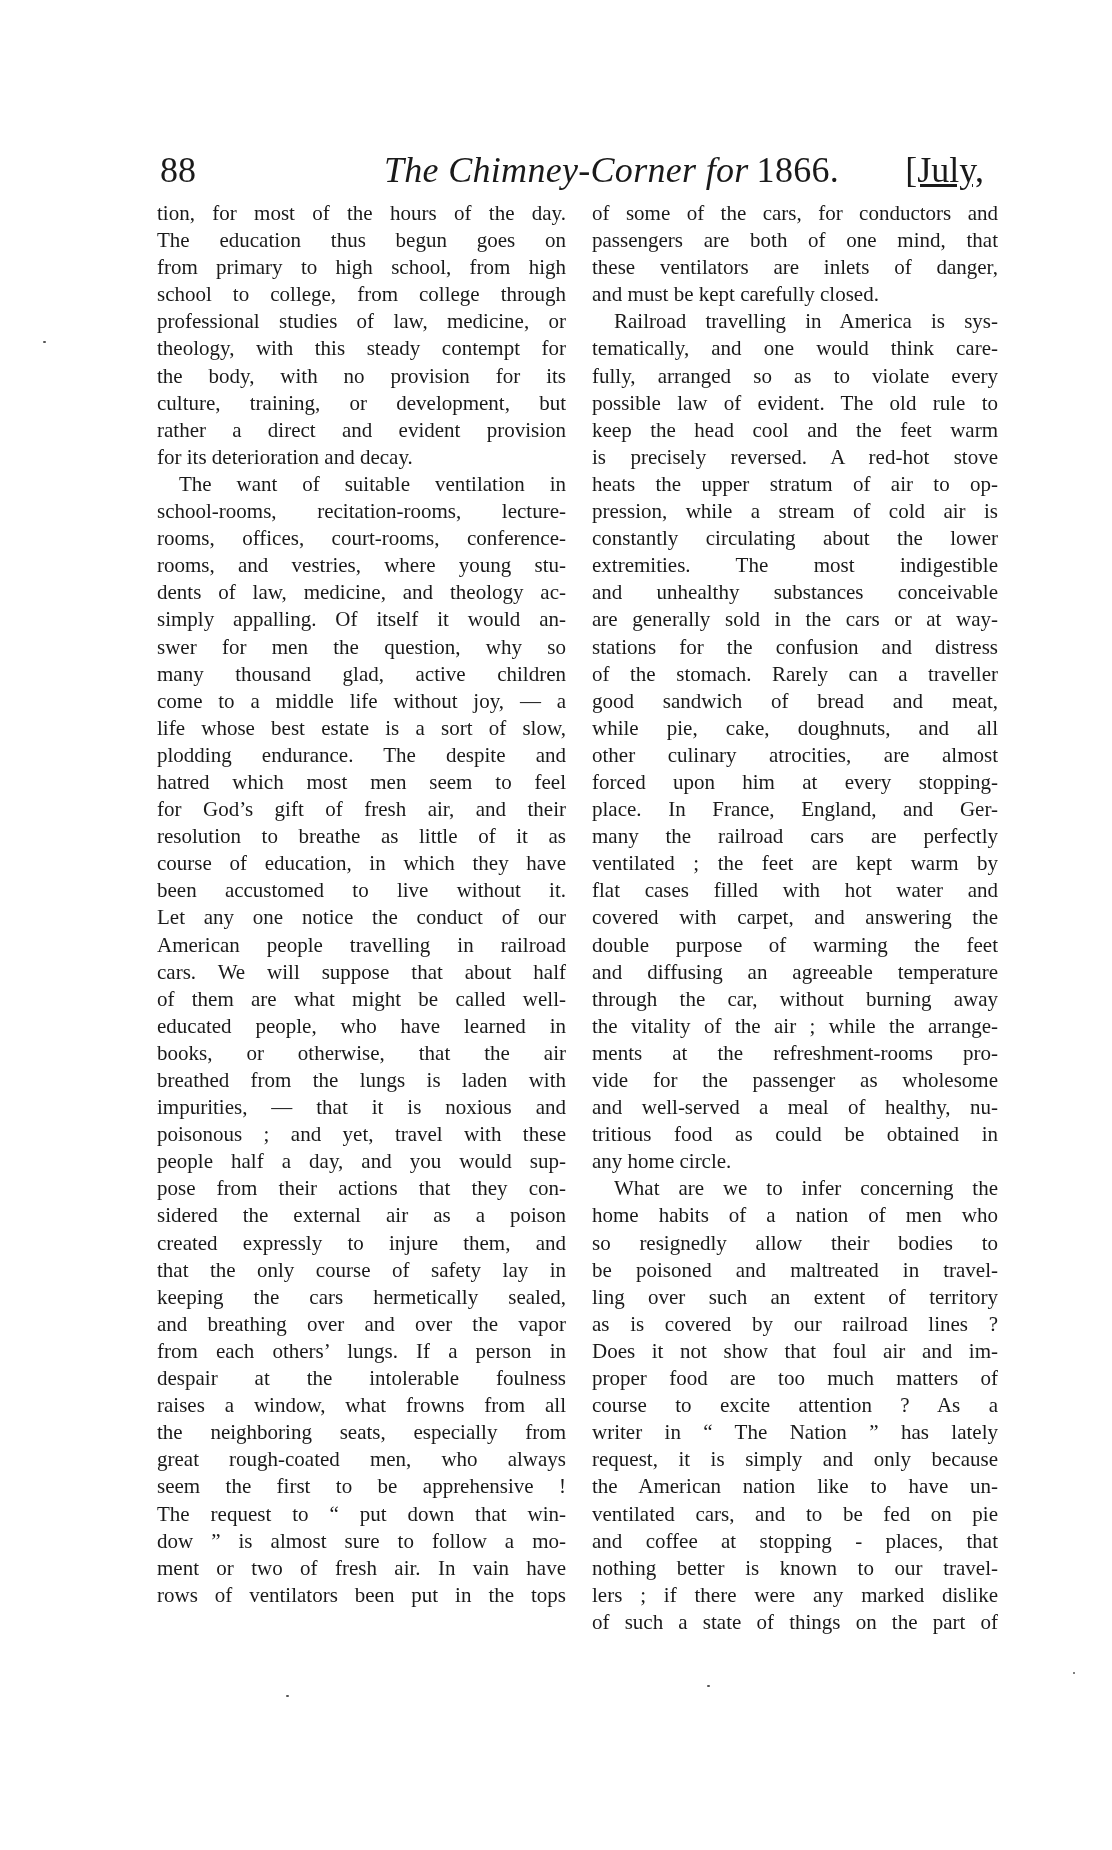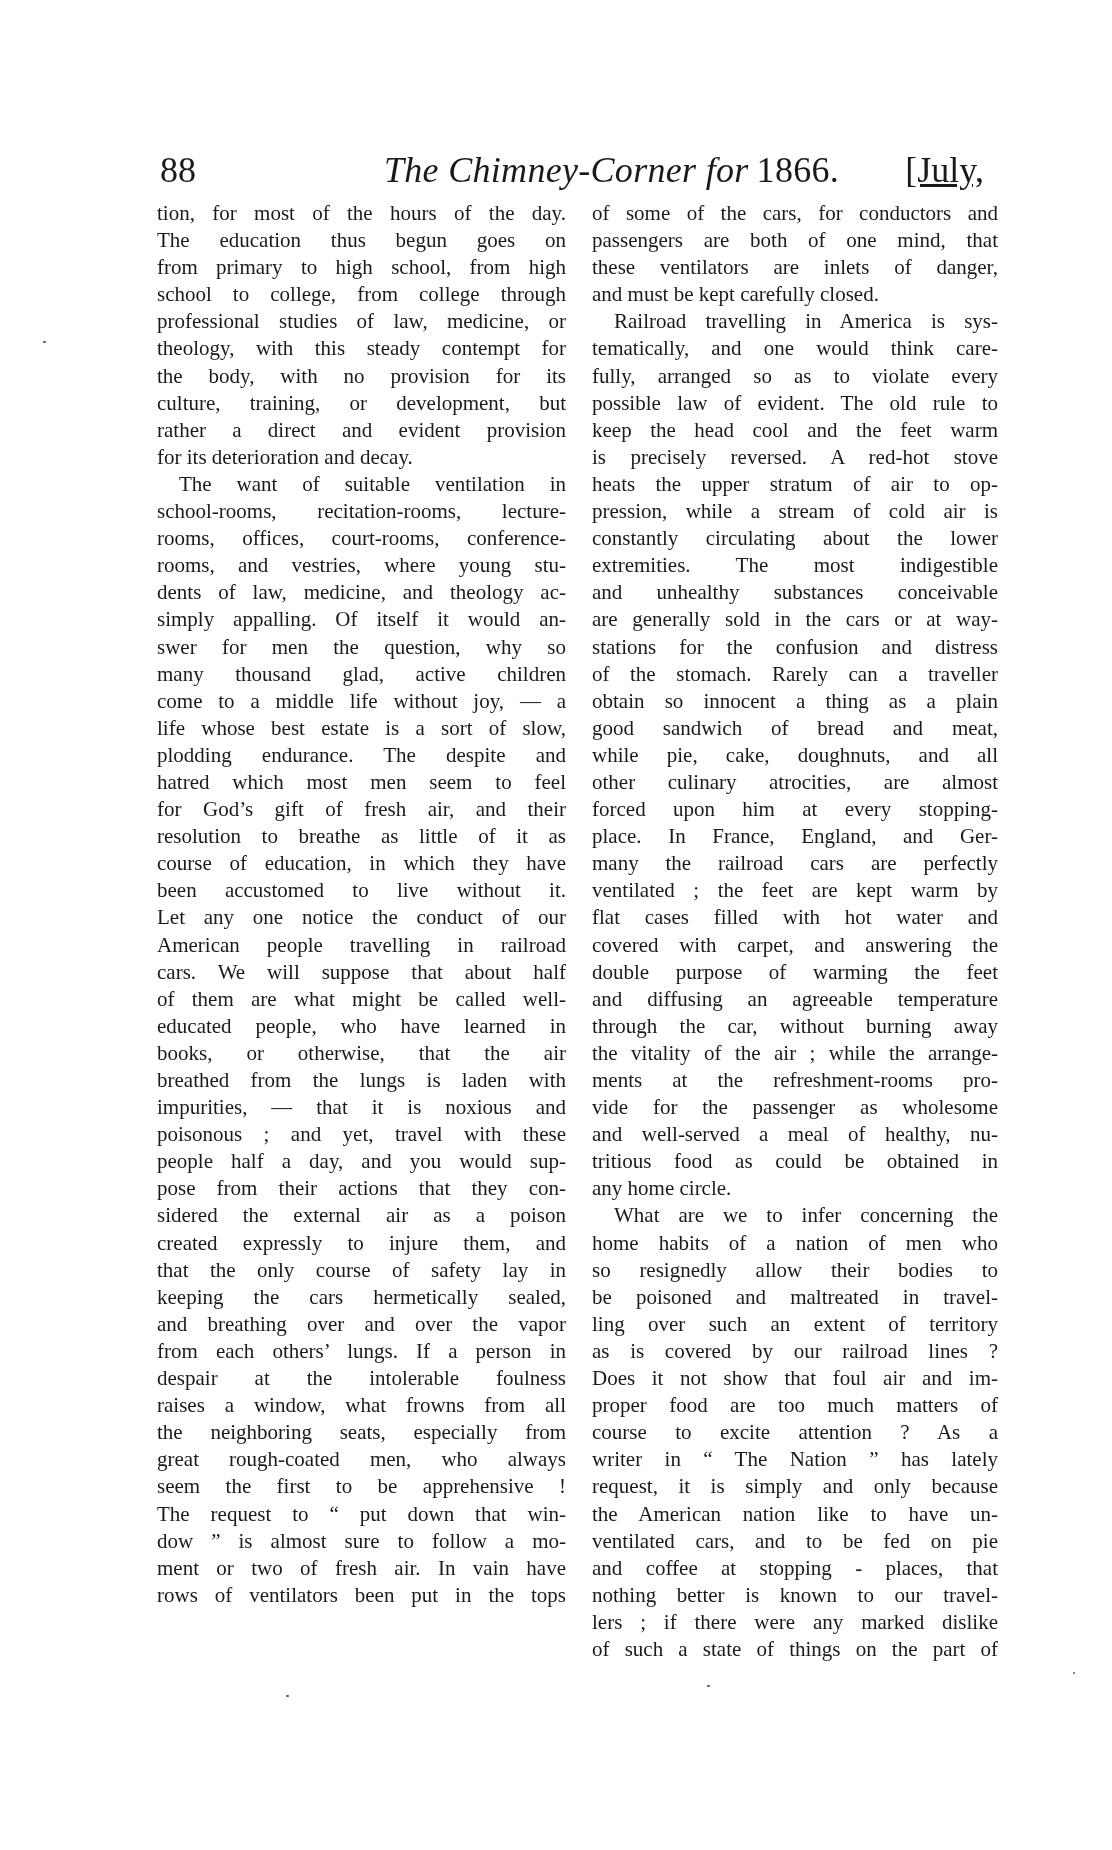--- a/index.html
+++ b/index.html
@@ -154,21 +154,20 @@
     <span class="line">keep the head cool and the feet warm</span>
     <span class="line">is precisely reversed.  A red-hot stove</span>
     <span class="line">heats the upper stratum of air to op-</span>
     <span class="line">pression, while a stream of cold air is</span>
     <span class="line">constantly circulating about the lower</span>
     <span class="line">extremities.  The most indigestible</span>
     <span class="line">and unhealthy substances conceivable</span>
     <span class="line">are generally sold in the cars or at way-</span>
     <span class="line">stations for the confusion and distress</span>
     <span class="line">of the stomach.  Rarely can a traveller</span>
-    <span class="line">obtain so innocent a thing as a plain</span>
     <span class="line">good sandwich of bread and meat,</span>
     <span class="line">while pie, cake, doughnuts, and all</span>
     <span class="line">other culinary atrocities, are almost</span>
     <span class="line">forced upon him at every stopping-</span>
     <span class="line">place.  In France, England, and Ger-</span>
     <span class="line">many the railroad cars are perfectly</span>
     <span class="line">ventilated ; the feet are kept warm by</span>
     <span class="line">flat cases filled with hot water and</span>
     <span class="line">covered with carpet, and answering the</span>
     <span class="line">double purpose of warming the feet</span>

